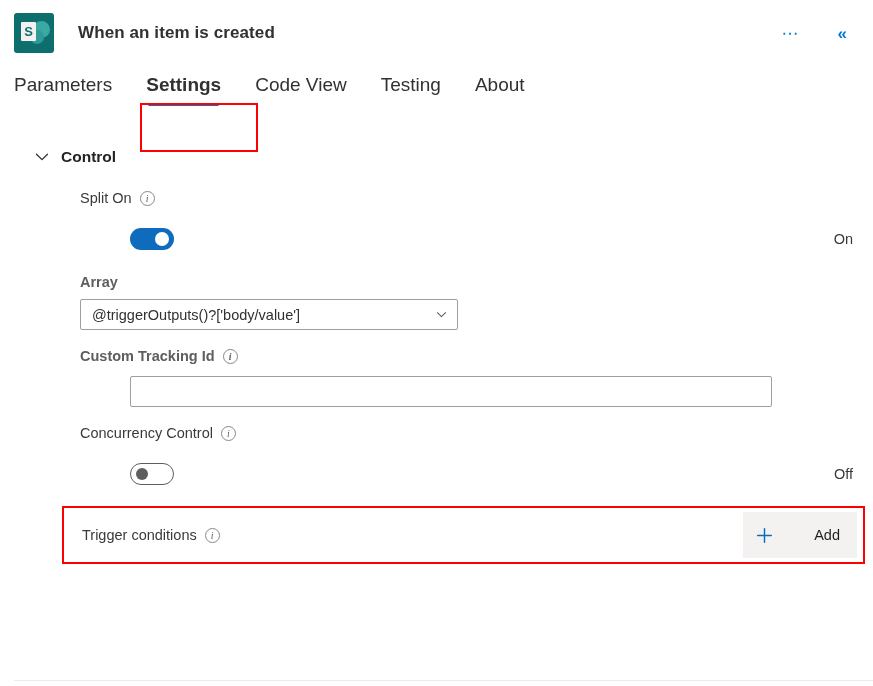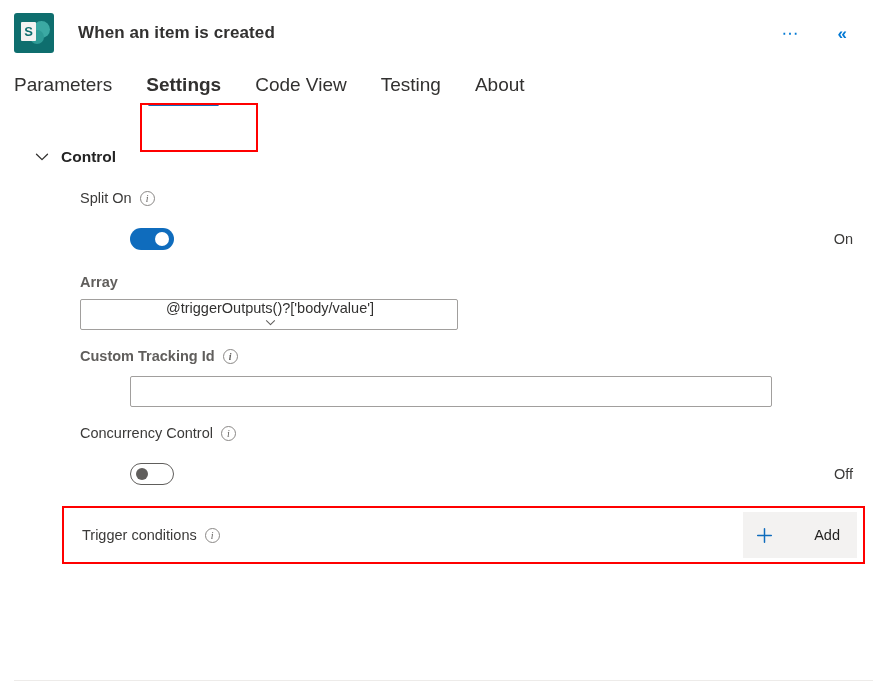--- a/index.html
+++ b/index.html
@@ -248,21 +248,20 @@
     width: 378px;
     height: 31px;
     border: 1px solid #a19f9d;
     border-radius: 2px;
     display: flex;
     align-items: center;
     padding: 0 9px 0 11px;
     box-sizing: border-box;
     background: #ffffff;
     cursor: pointer;
-    flex-direction: column;
   }
   .dropdown-value {
     flex: 1 1 auto;
     font-size: 14.5px;
     color: #323130;
     white-space: nowrap;
     overflow: hidden;
   }
   .dd-chevron {
     width: 13px;

